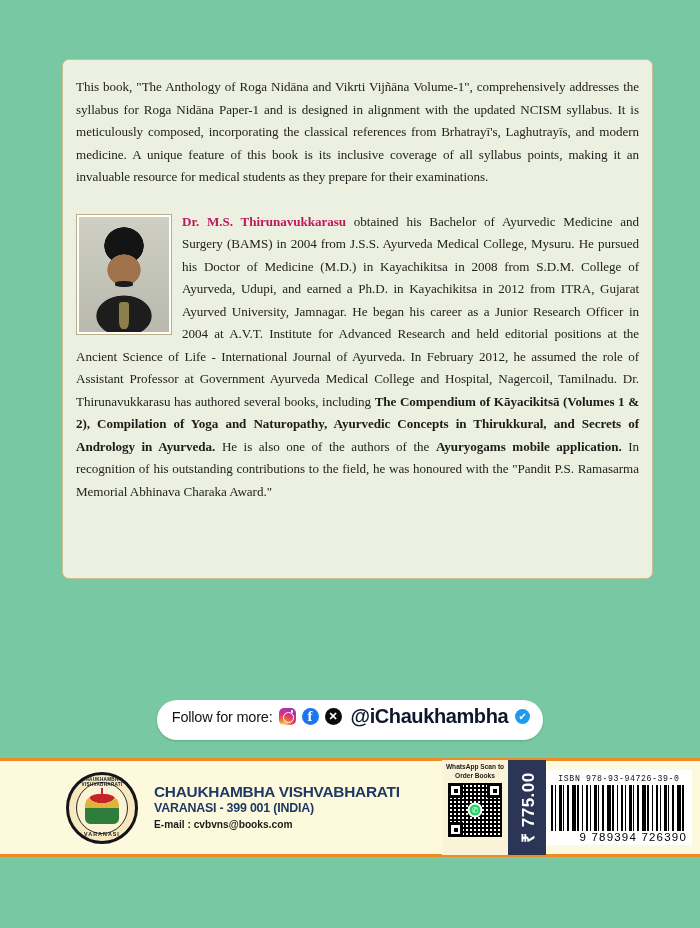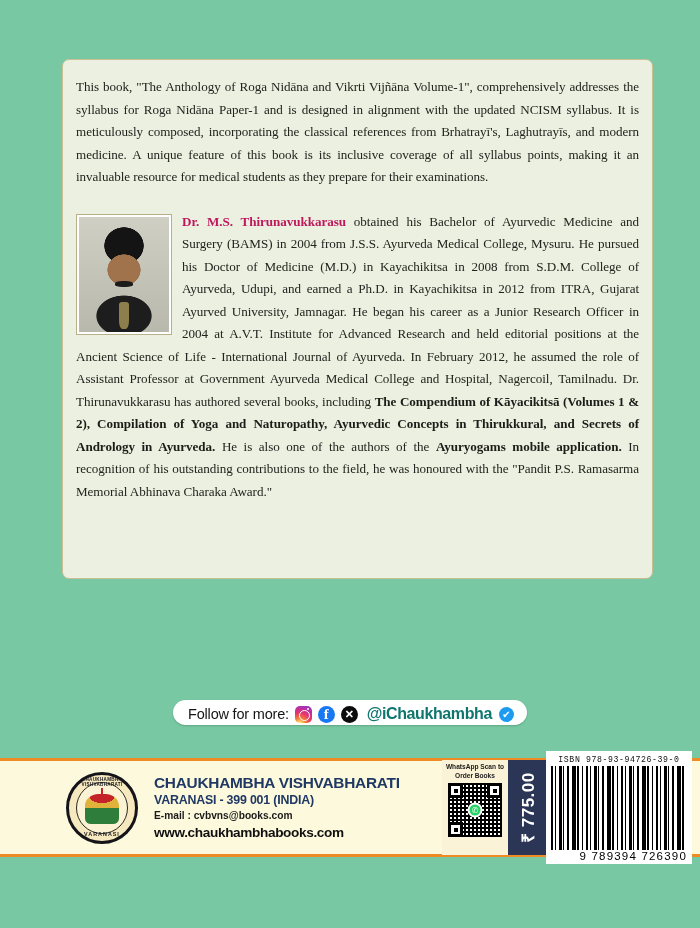--- a/index.html
+++ b/index.html
@@ -92,34 +92,34 @@
     top: 700px;
     display: flex;
     justify-content: center;
   }
   .follow-pill {
     display: flex;
     align-items: center;
     gap: 6px;
     background: #ffffff;
     border-radius: 20px;
-    padding: 5px 13px 2px 15px;
+    padding: 5px 13px 12px 15px;
     box-shadow: 0 1px 2px rgba(0,0,0,.18);
   }
   .follow-label {
     font-family: "Liberation Sans", sans-serif;
     font-size: 14.5px;
     color: #141414;
     letter-spacing: -0.2px;
   }
   .handle {
     font-family: "Liberation Sans", sans-serif;
-    font-size: 16px;
-    font-weight: bold;
-    color: #0f766e;
+    font-size: 20px;
+    font-weight: bold;
+    color: #0f172a;
     letter-spacing: -0.4px;
     margin-left: 3px;
   }
   .ico { width: 17px; height: 17px; display: block; flex: 0 0 auto; }
   .ico-ig {
     border-radius: 5px;
     background: radial-gradient(circle at 28% 108%, #fdd96b 0 10%, #f37d39 28%, #e5356c 52%, #bb2fa4 74%, #7b3fd4 100%);
     position: relative;
   }
   .ico-ig:before {
@@ -322,21 +322,21 @@
     color: #ffffff;
     font-family: "Liberation Sans", sans-serif;
     font-weight: bold;
     font-size: 17px;
     letter-spacing: 0.5px;
   }
 
   
   .barcode-block {
     width: 146px;
-    height: 113px;
+    height: 75px;
     margin-right: 8px;
     background: #ffffff;
     padding: 4px 5px 2px 5px;
     flex: 0 0 auto;
     display: flex;
     flex-direction: column;
   }
   .isbn-txt {
     font-family: "Liberation Mono", monospace;
     font-size: 8.2px;
@@ -396,21 +396,20 @@
     <div class="seal-ring"></div>
     <div class="seal-top-txt">CHAUKHAMBHA VISHVABHARATI</div>
     <div class="seal-motif"></div>
     <div class="seal-bot-txt">VARANASI</div>
   </div>
 
   <div class="pub-info">
     <div class="pub-name">CHAUKHAMBHA VISHVABHARATI</div>
     <div class="pub-city">VARANASI - 399 001 (INDIA)</div>
     <div class="pub-mail">E-mail : cvbvns@books.com</div>
-    <div class="pub-web">www.chaukhambhabooks.com</div>
   </div>
 
   <div class="qr-block">
     <div class="qr-cap">WhatsApp Scan to Order Books</div>
     <div class="qr">
       <span class="qr-eye tl"></span>
       <span class="qr-eye tr"></span>
       <span class="qr-eye bl"></span>
       <span class="qr-wa">✆</span>
     </div>

